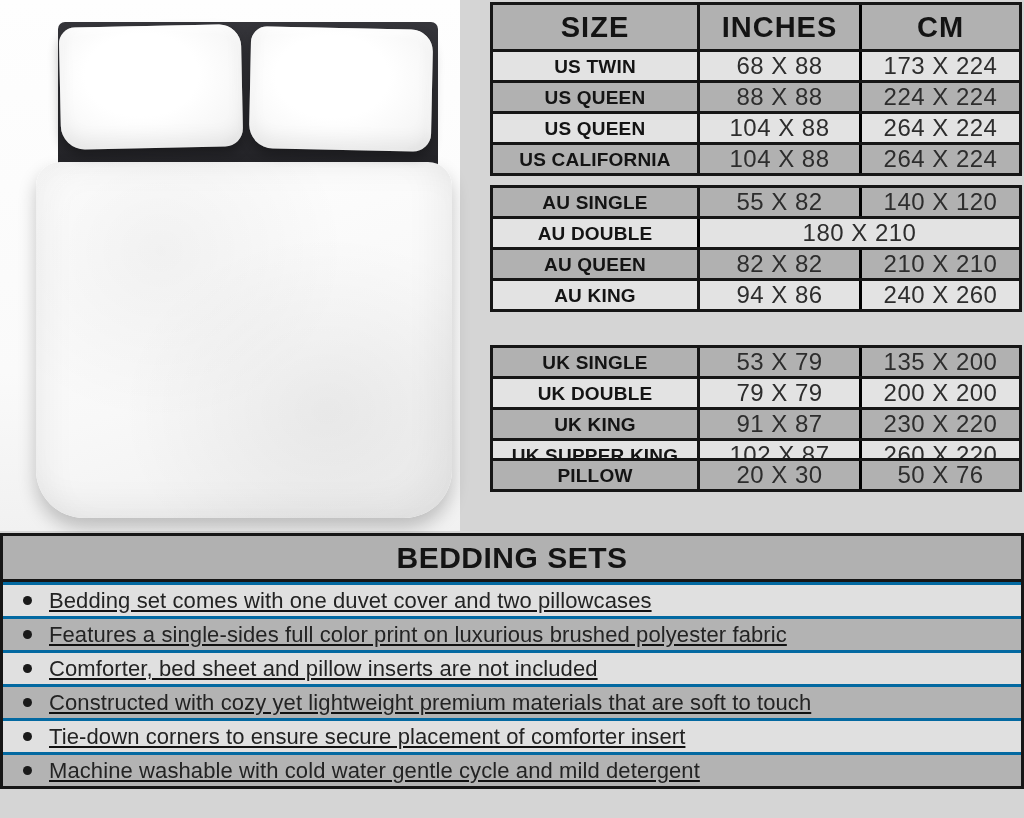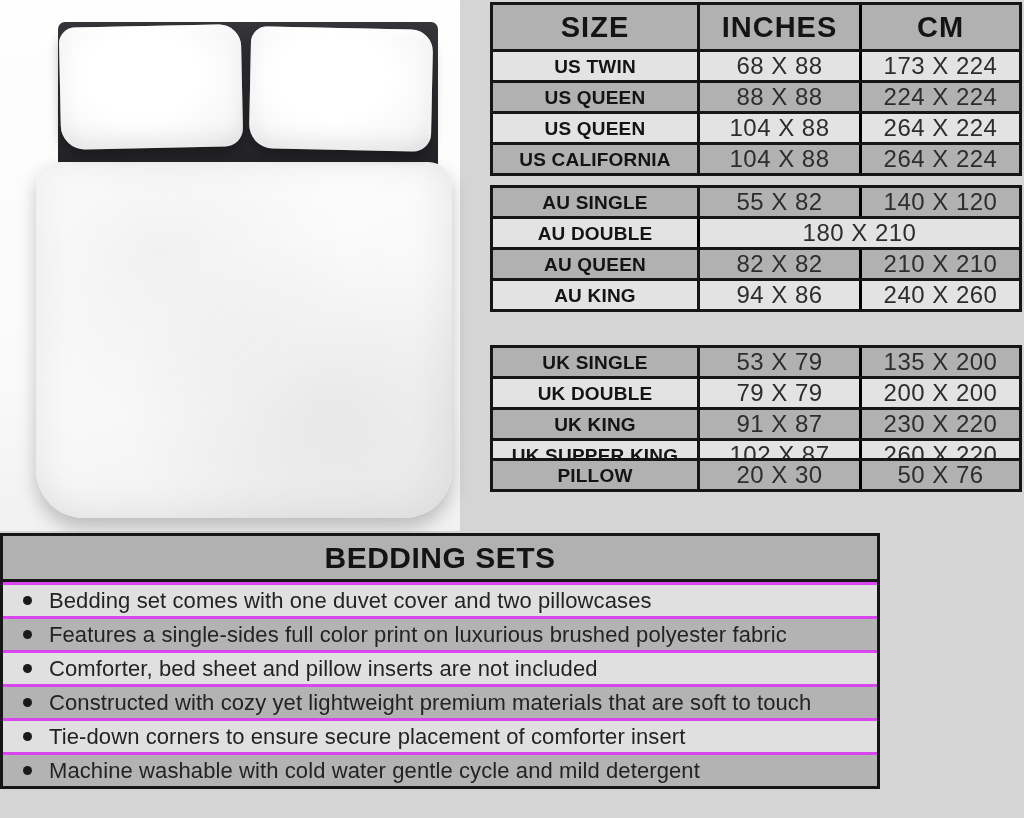--- a/index.html
+++ b/index.html
@@ -69,32 +69,33 @@
   .c1 { width: 204px; }
   .c2 { width: 162px; border-left: 3px solid #161616; }
   .c3 { flex: 1;      border-left: 3px solid #000000; }
 
   .hd   { font-weight: bold; font-size: 29px; letter-spacing: 1px; color: #141414; }
   .lbl  { font-weight: bold; font-size: 19px; color: #141414; letter-spacing: 0.2px; }
   .val  { font-size: 24px; font-weight: 400; color: #2d2d2d; letter-spacing: 0.5px; }
 
   
   .info {
-    position: absolute; left: 0; top: 533px; width: 880px;
+    position: absolute; left: 0; top: 533px; width: 1024px;
     border: 3px solid #161616;
     background: #e3e3e3;
   }
   .info-head {
     height: 46px; background: #b1b1b1; border-bottom: 3px solid #161616;
     display: flex; align-items: center; justify-content: center;
     font-weight: bold; font-size: 30px; letter-spacing: 0.5px; color: #141414;
   }
   .irow {
     height: 34px; display: flex; align-items: center;
-    border-top: 3px solid #d946ef;
+    border-top: 3px solid #0369a1;
+    text-decoration: underline;
   }
   .irow:first-of-type { border-top: none; }
   .i-light { background: #e0e0e0; }
   .i-gray  { background: #b3b3b3; }
   .dot {
     width: 9px; height: 9px; border-radius: 50%; background: #1a1a1a;
     margin-left: 20px; margin-right: 17px; flex: 0 0 auto;
   }
   .itext {
     font-size: 22px; font-weight: 400; color: #232323; letter-spacing: 0.1px;

